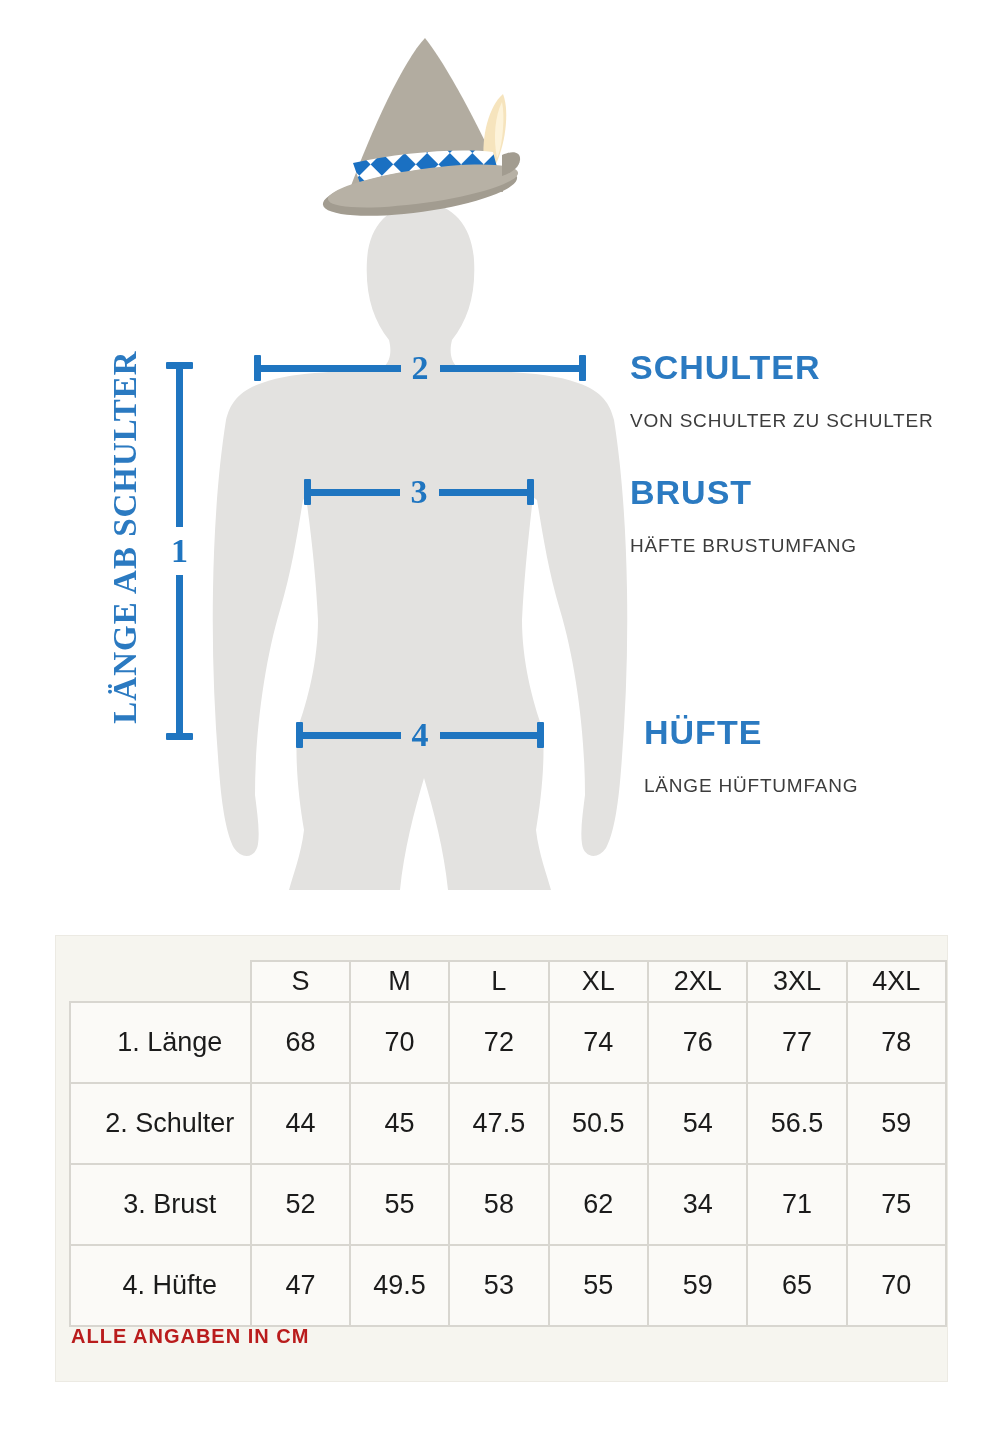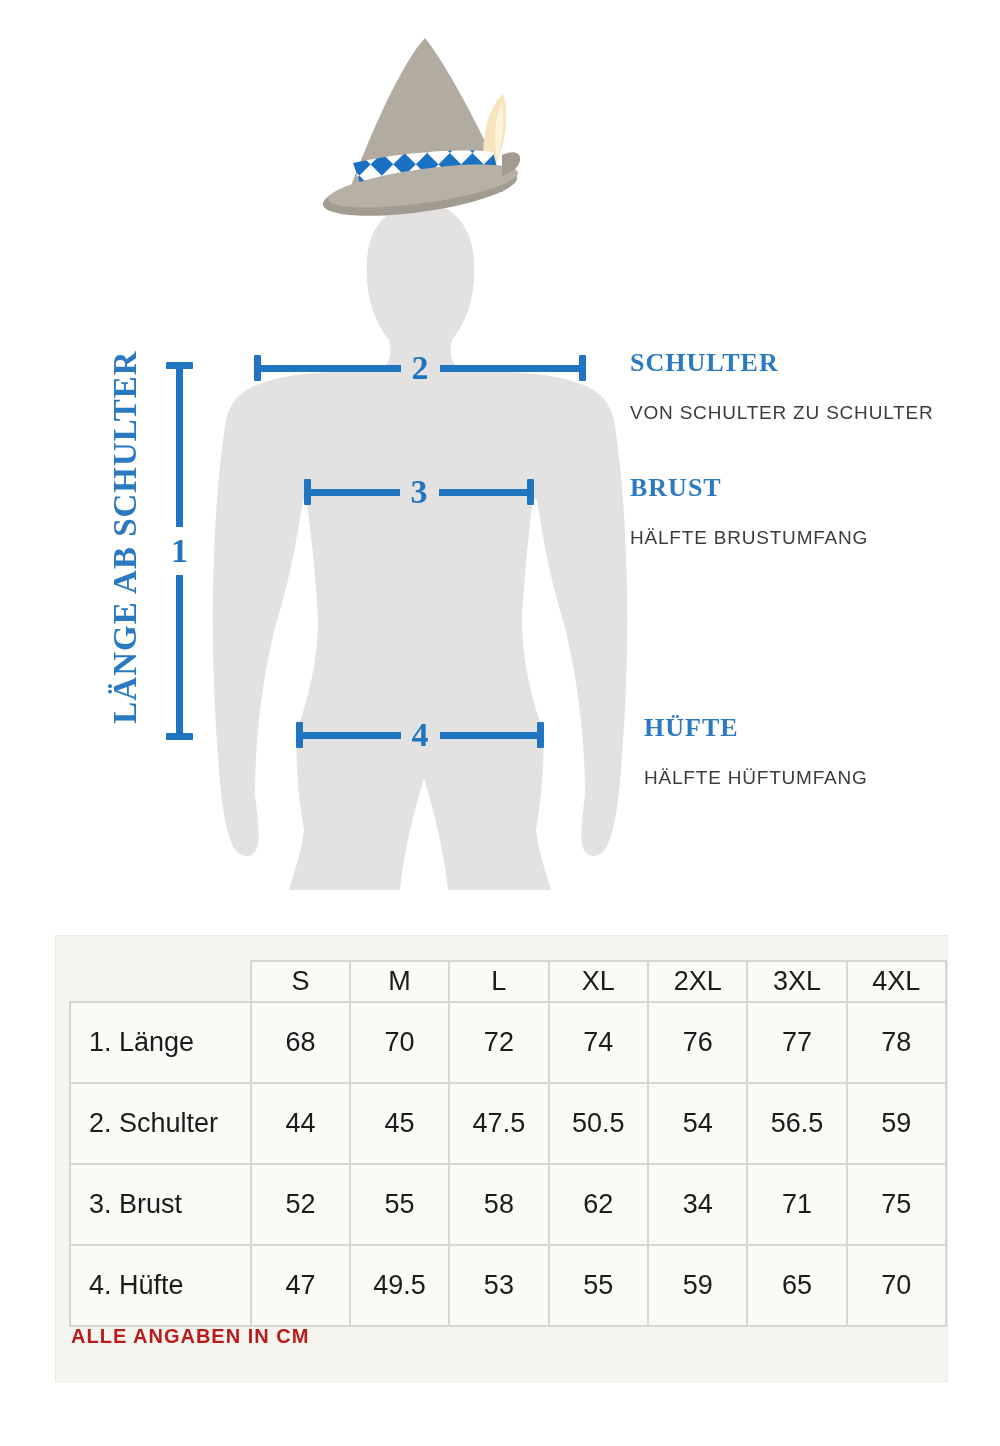--- a/index.html
+++ b/index.html
@@ -42,22 +42,22 @@
     position:absolute; left:-171px; top:515px; width:600px; height:44px;
     transform:rotate(-90deg);
     text-align:center;
     font-family:"Liberation Serif", serif; font-weight:bold;
     font-size:33px; letter-spacing:1px; color:var(--heading-blue);
     white-space:nowrap;
   }
 
   .label-group { position:absolute; }
   .m-title {
-    font-family:Liberation Serif, serif; font-weight:bold;
-    font-size:26px; letter-spacing:1px; color:var(--heading-blue);
+    font-family:Liberation Sans, sans-serif; font-weight:bold;
+    font-size:34px; letter-spacing:1px; color:var(--heading-blue);
     line-height:1.1; white-space:nowrap;
   }
   .m-desc {
     margin-top:24px;
     font-size:19px; letter-spacing:0.8px; color:var(--text-dark);
     white-space:nowrap;
   }
 
   
   .panel {
@@ -70,21 +70,21 @@
   }
   .size-table th, .size-table td {
     border:2px solid #d8d6d0; background:#fbfaf7;
     font-family:"Liberation Sans", sans-serif;
     font-size:27px; color:#1b1b1b; text-align:center;
     padding:0;
   }
   .size-table th { width:100px; height:39px; font-weight:normal; }
   .size-table td { width:100px; height:79px; font-weight:normal; }
   .size-table th.corner { border:none; background:transparent; width:165px; }
-  .size-table td.rlabel { width:165px; text-align:left; padding-left:18px; }
+  .size-table td.rlabel { width:165px; text-align:center; padding-left:18px; }
   .footnote {
     position:absolute; left:15px; top:389px;
     font-weight:bold; font-size:20px; letter-spacing:1px; color:#b91c1c;
   }
 </style>
 </head>
 <body>
 
 <div class="canvas">
 
@@ -184,26 +184,26 @@
       <span class="cap"></span>
     </div>
 
     <div class="label-group" style="left:630px; top:349px;">
       <div class="m-title">SCHULTER</div>
       <div class="m-desc">VON SCHULTER ZU SCHULTER</div>
     </div>
 
     <div class="label-group" style="left:630px; top:474px;">
       <div class="m-title">BRUST</div>
-      <div class="m-desc">HÄLFTE BRUSTUMFANG</div>
+      <div class="m-desc">HÄFTE BRUSTUMFANG</div>
     </div>
 
     <div class="label-group" style="left:644px; top:714px;">
       <div class="m-title">HÜFTE</div>
-      <div class="m-desc">HÄLFTE HÜFTUMFANG</div>
+      <div class="m-desc">LÄNGE HÜFTUMFANG</div>
     </div>
 
   </div>
 
   <div class="panel">
     <table class="size-table">
       <thead>
         <tr>
           <th class="corner"></th>
           <th>S</th>

